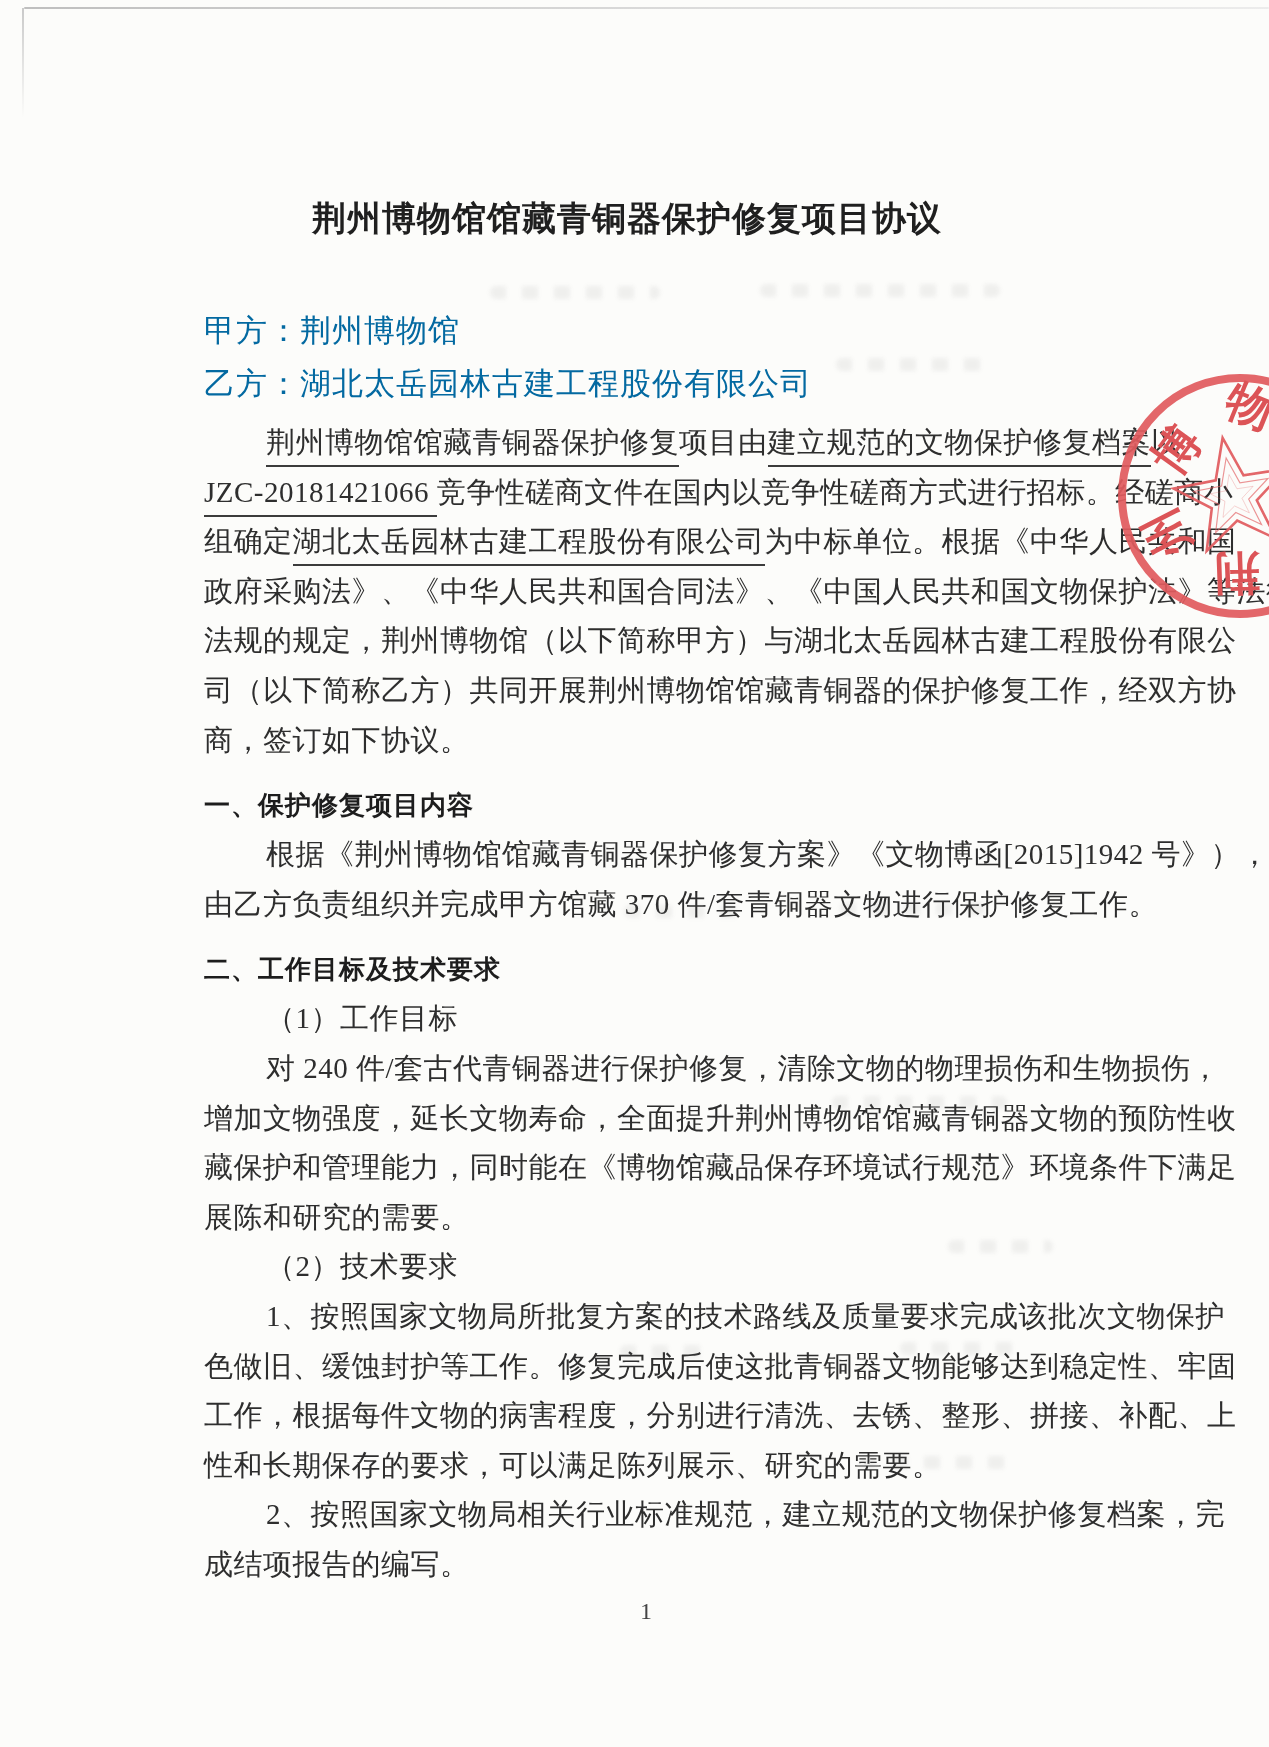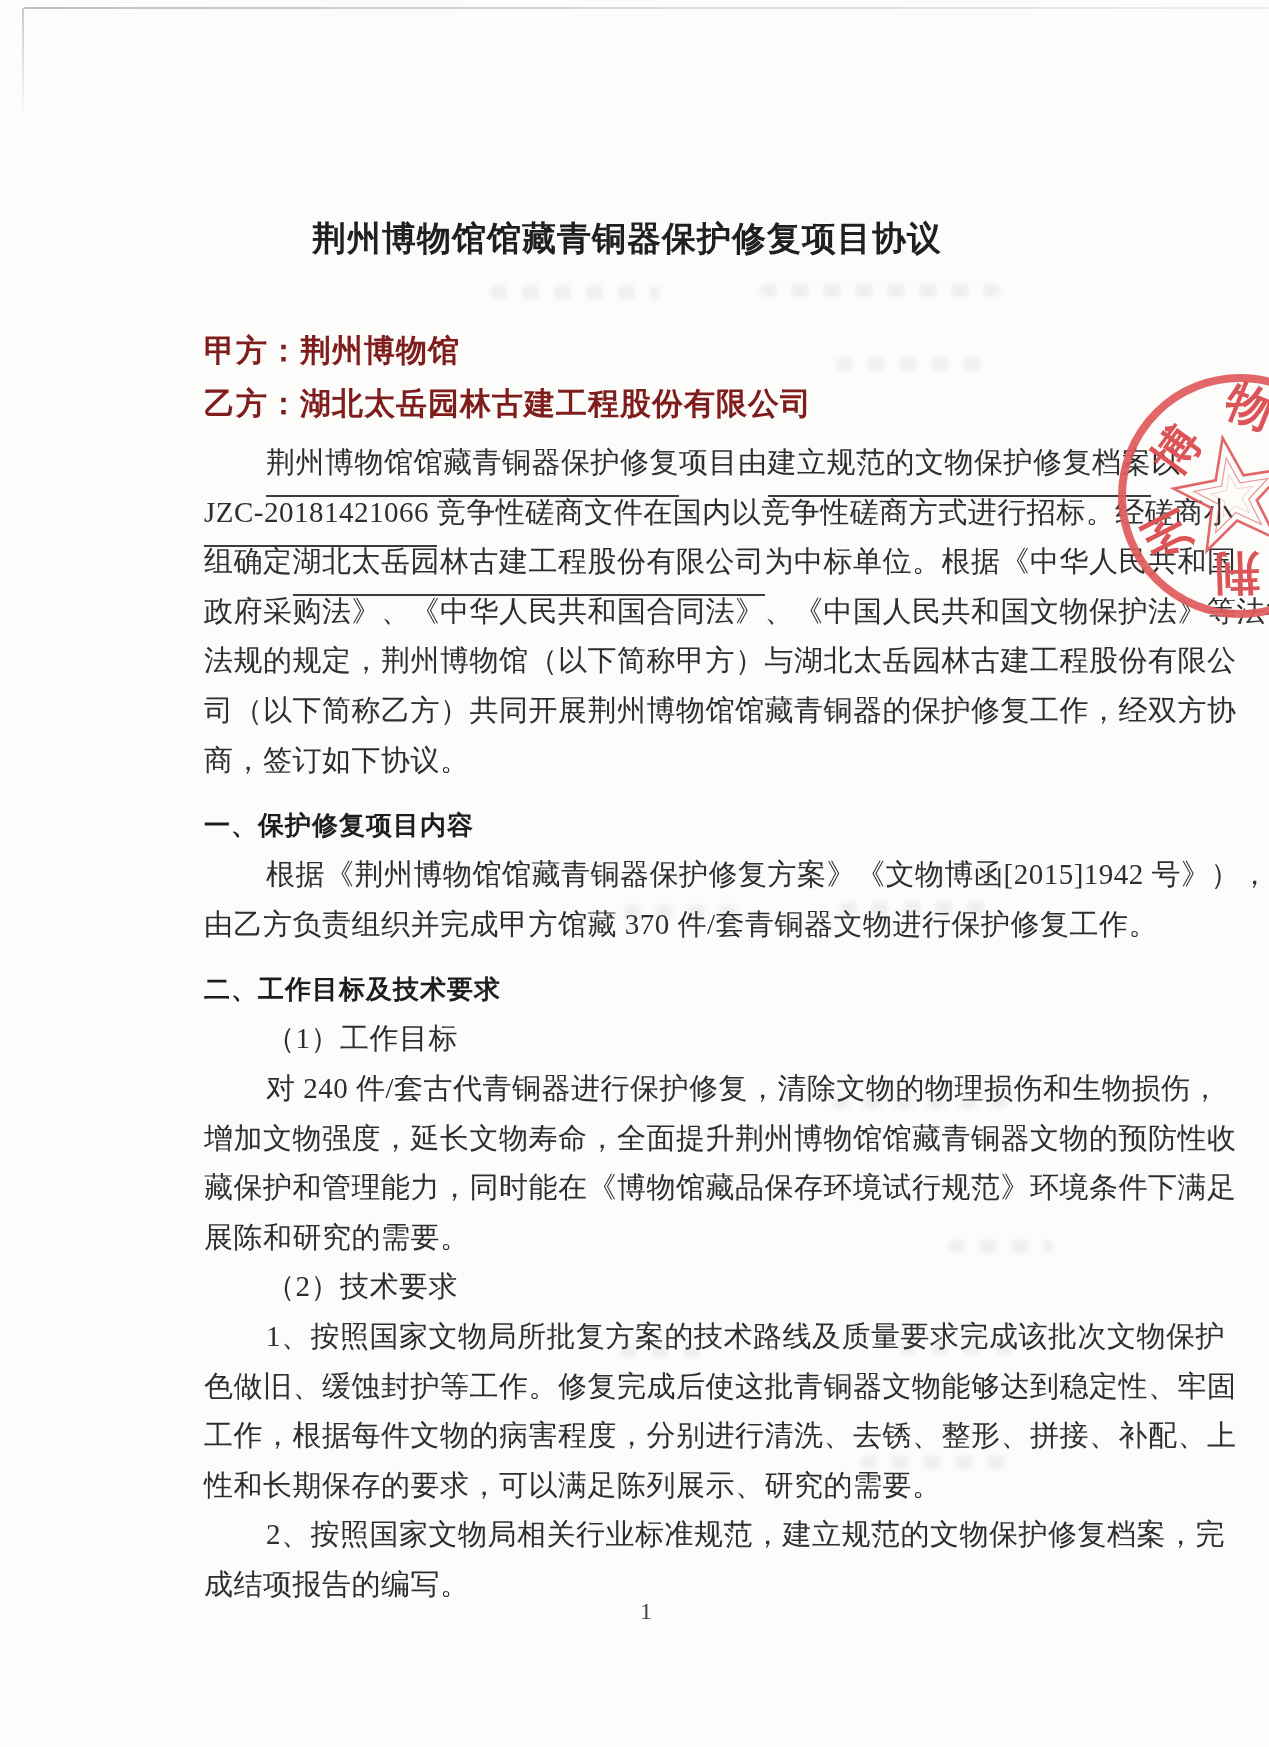--- a/index.html
+++ b/index.html
@@ -20,43 +20,43 @@
     position:absolute;top:7px;left:24px;right:0;height:2px;
     background:linear-gradient(90deg,#b4b4b4,#d6d6d6 55%,#e9e9e9);
     border-radius:2px;opacity:.85;
   }
   .scan-left{
     position:absolute;top:8px;left:22px;width:2px;height:110px;
     background:linear-gradient(#bdbdbd,rgba(205,205,205,0));
     opacity:.8;
   }
   .content{
-    position:absolute;left:204px;top:216px;width:812px;
+    position:absolute;left:204px;top:196px;width:812px;
   }
   .doc-title{
     font-size:34px;font-weight:bold;line-height:46px;
     text-align:center;color:#1f1f1f;letter-spacing:1px;
     margin:0 0 62px 34px;
   }
   .party{
-    font-size:31px;font-weight:bold;line-height:53px;
-    color:#7f1d1d;letter-spacing:1px;white-space:pre;
+    font-size:31px;font-weight:normal;line-height:53px;
+    color:#0369a1;letter-spacing:1px;white-space:pre;
   }
   .party-b{margin-bottom:8px;}
   .block{margin:0;}
   .block.heading{
     font-size:26px;font-weight:bold;line-height:49px;
     margin-top:16px;color:#1d1d1d;letter-spacing:1px;white-space:pre;
   }
   .line{
     font-size:29px;line-height:49.6px;letter-spacing:.5px;
     white-space:pre;color:#2e2e2e;
   }
   .line.indent{text-indent:62px;}
-  .u{border-bottom:2px solid #3c3c3c;padding-bottom:17px;}
+  .u{border-bottom:2px solid #3c3c3c;padding-bottom:7px;}
   .page-num{
     position:absolute;left:640px;top:1598px;
     font-size:24px;color:#454545;
   }
   
   .seal{
     position:absolute;left:1104px;top:364px;
     width:180px;height:272px;
   }
   .seal text{

